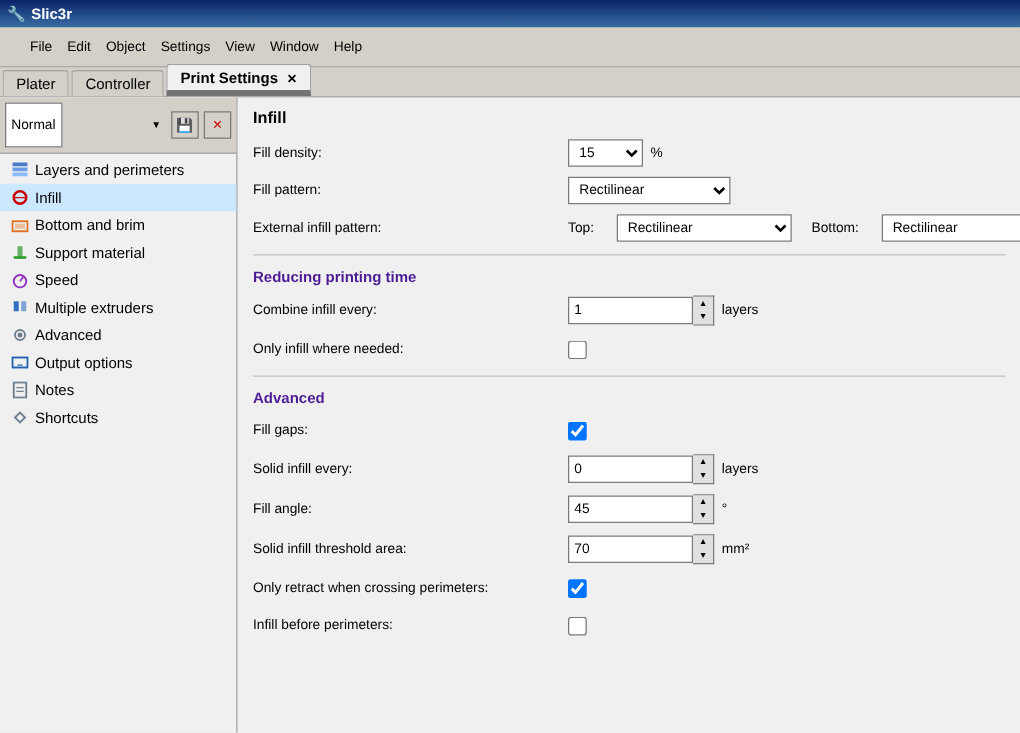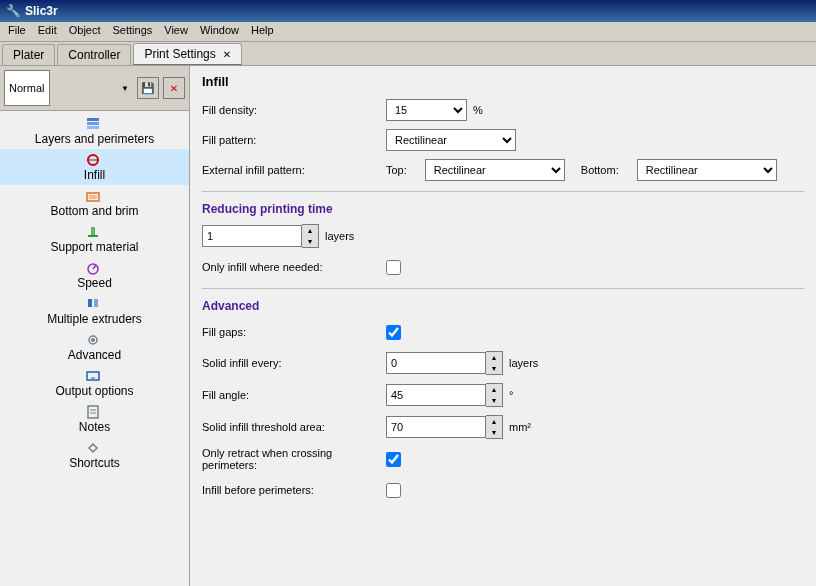--- a/index.html
+++ b/index.html
@@ -13,25 +13,25 @@
       display: flex;
       align-items: center;
       padding: 0 6px;
       font-size: 11px;
       font-weight: bold;
     }
     .title-bar-icon { margin-right: 4px; font-size: 12px; }
 
     
     .menu-bar {
-      height: 20px;
+      height: 32px;
       background: #d4d0c8;
       display: flex;
-      align-items: flex-start;
-      padding: 0 2px;
+      align-items: center;
+      padding: 0 18px;
       border-bottom: 1px solid #a0a0a0;
     }
     .menu-item {
       padding: 2px 6px;
       cursor: pointer;
       font-size: 11px;
     }
 
     
     .tab-bar {
@@ -47,22 +47,23 @@
       border: 1px solid #a0a0a0;
       border-bottom: none;
       background: #d4d0c8;
       cursor: pointer;
       font-size: 11px;
       margin-right: 2px;
       border-radius: 3px 3px 0 0;
     }
     .tab.active {
       background: #f0f0f0;
-      border-bottom: 1px solid #737373;
+      border-bottom: 5px solid #737373;
       z-index: 1;
+      font-weight: bold;
     }
     .tab-close {
       font-size: 10px;
       margin-left: 4px;
       cursor: pointer;
     }
 
     
     .main-layout {
       display: flex;
@@ -139,21 +140,20 @@
     .nav-list {
       padding: 2px 0;
       list-style: none;
     }
     .nav-item {
       display: flex;
       align-items: center;
       padding: 3px 8px;
       cursor: pointer;
       font-size: 11px;
-      flex-direction: column;
     }
     .nav-item.active { background: #cce8ff; }
     .nav-icon {
       width: 16px;
       height: 16px;
       margin-right: 4px;
       display: inline-flex;
       align-items: center;
       justify-content: center;
       flex-shrink: 0;
@@ -186,40 +186,40 @@
       color: #000;
     }
 
     .form-row {
       display: flex;
       align-items: center;
       margin-bottom: 8px;
       min-height: 22px;
     }
     .form-label {
-      width: 184px;
+      width: 252px;
       font-size: 11px;
       color: #000;
       flex-shrink: 0;
     }
     .form-control-wrap {
       display: flex;
       align-items: center;
       gap: 4px;
     }
 
     select.form-select {
       height: 22px;
       background: white;
       border: 1px solid #7a7a7a;
       font-size: 11px;
       padding: 1px 4px;
       cursor: pointer;
     }
-    select.form-select-sm { width: 81px; }
+    select.form-select-sm { width: 60px; }
     select.form-select-md { width: 130px; }
     select.form-select-lg { width: 140px; }
 
     .input-with-spinner {
       display: flex;
       align-items: center;
     }
     .form-input {
       height: 22px;
       width: 100px;
@@ -466,20 +466,21 @@
           <option>Archimedean Chords</option><option>Octagram Spiral</option>
         </select>
       </div>
     </div>
 
     <hr class="divider">
 
     <div class="subsection-title">Reducing printing time</div>
 
     <div class="form-row">
+      <span class="form-label">Combine infill every:</span>
       <div class="form-control-wrap">
         <div class="input-with-spinner">
           <input type="text" class="form-input" value="1" style="">
           <div class="spinner-btns">
             <button class="spinner-btn">▲</button>
             <button class="spinner-btn">▼</button>
           </div>
         </div>
         <span class="unit-label">layers</span>
       </div>

